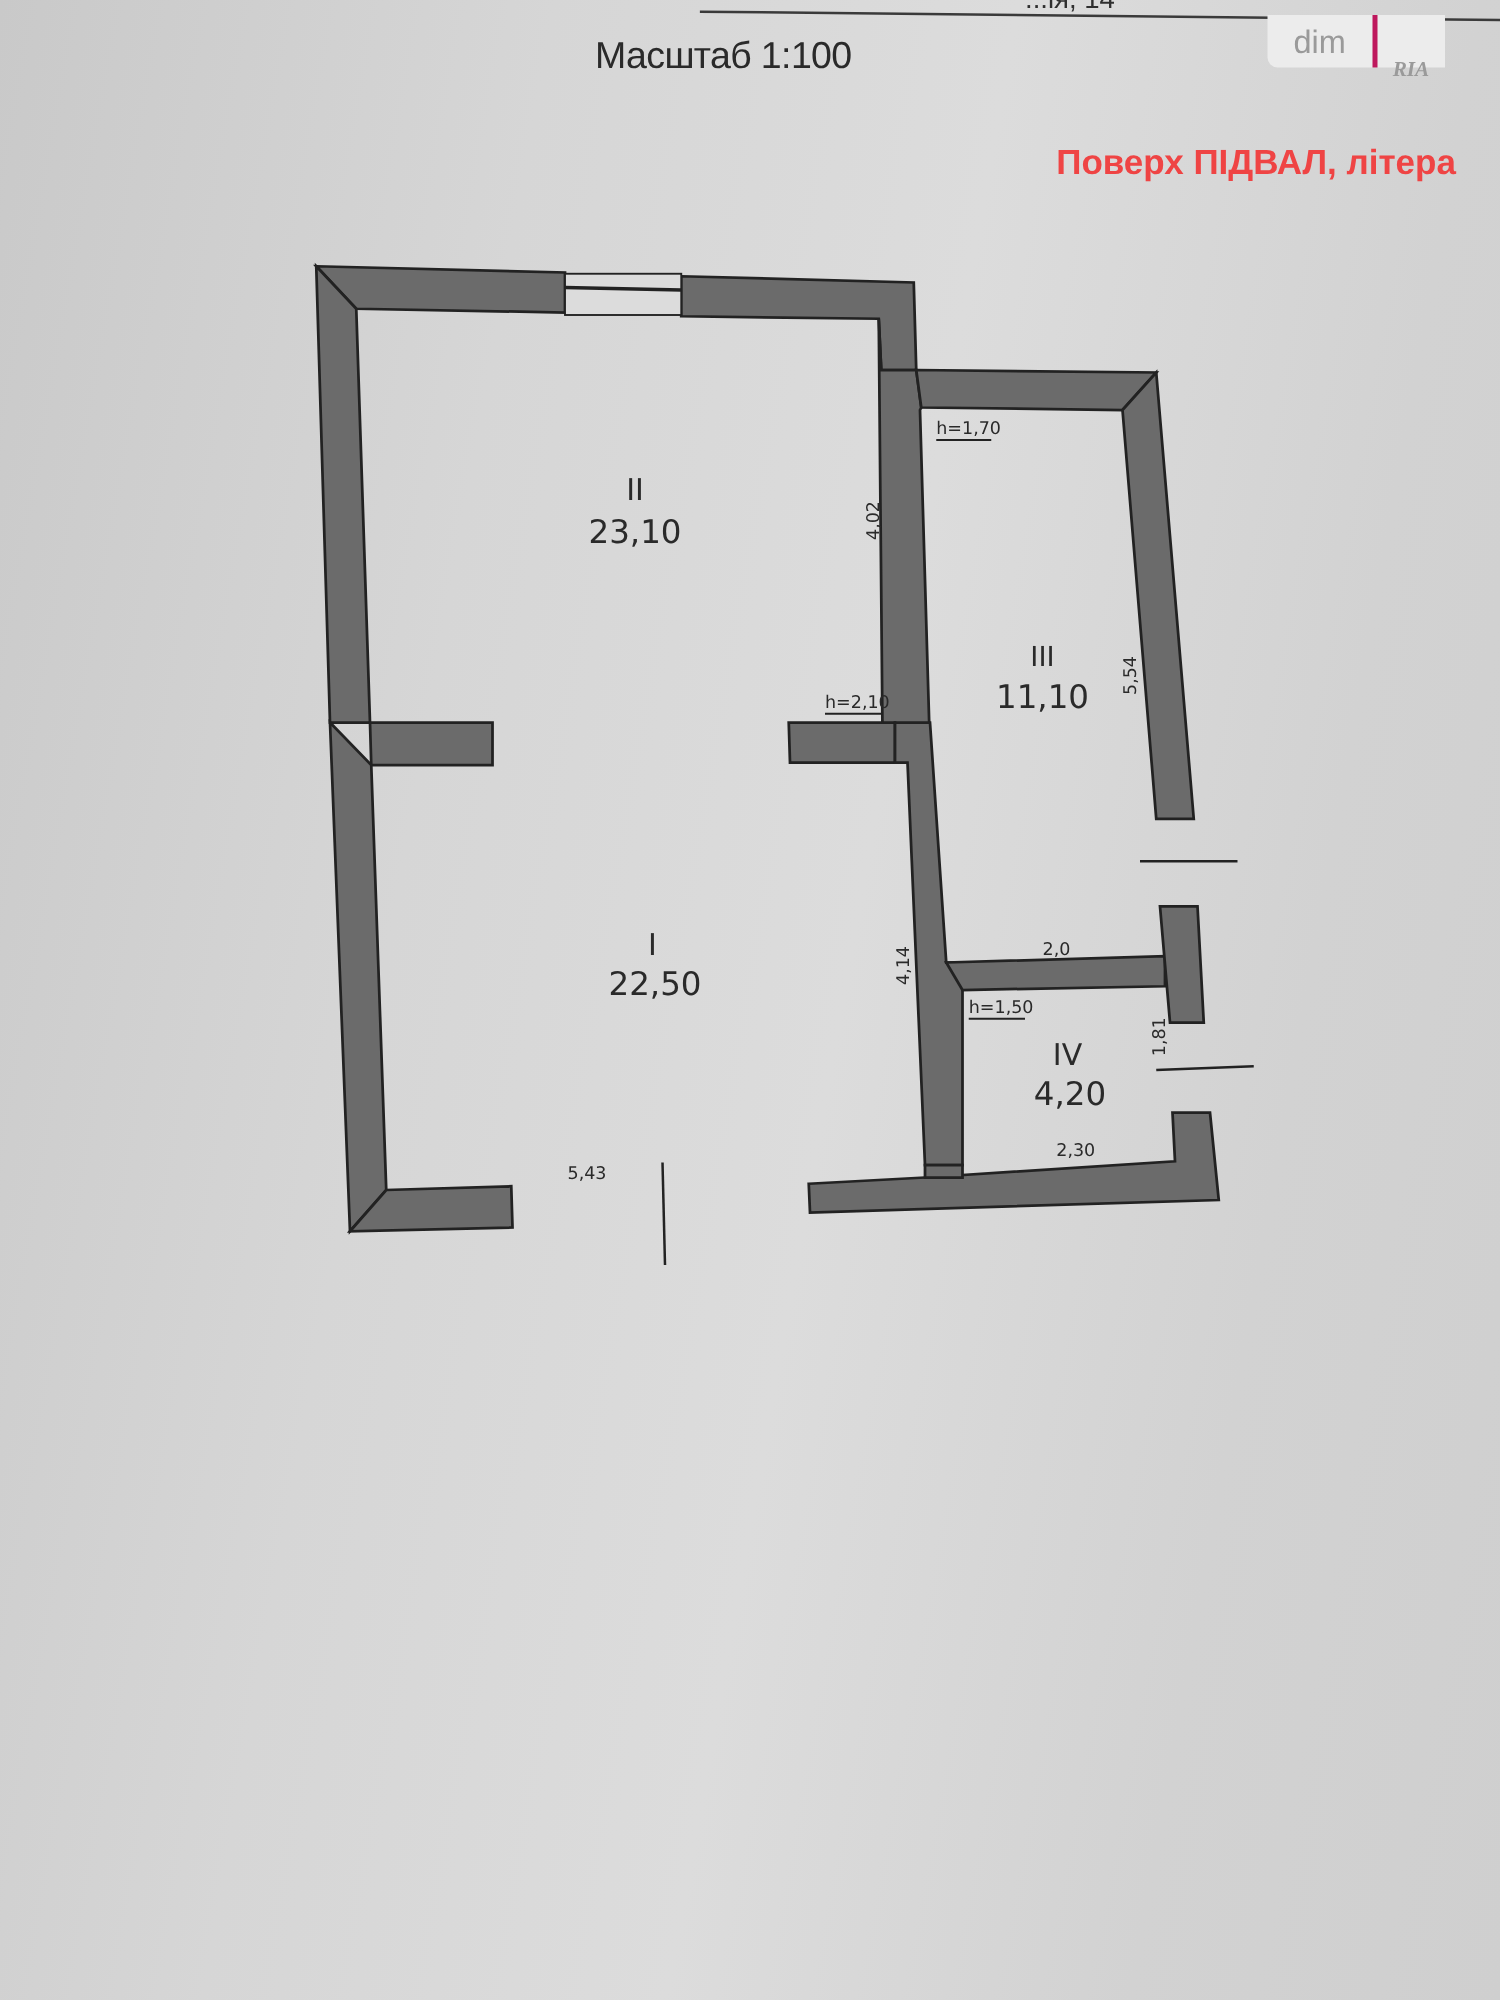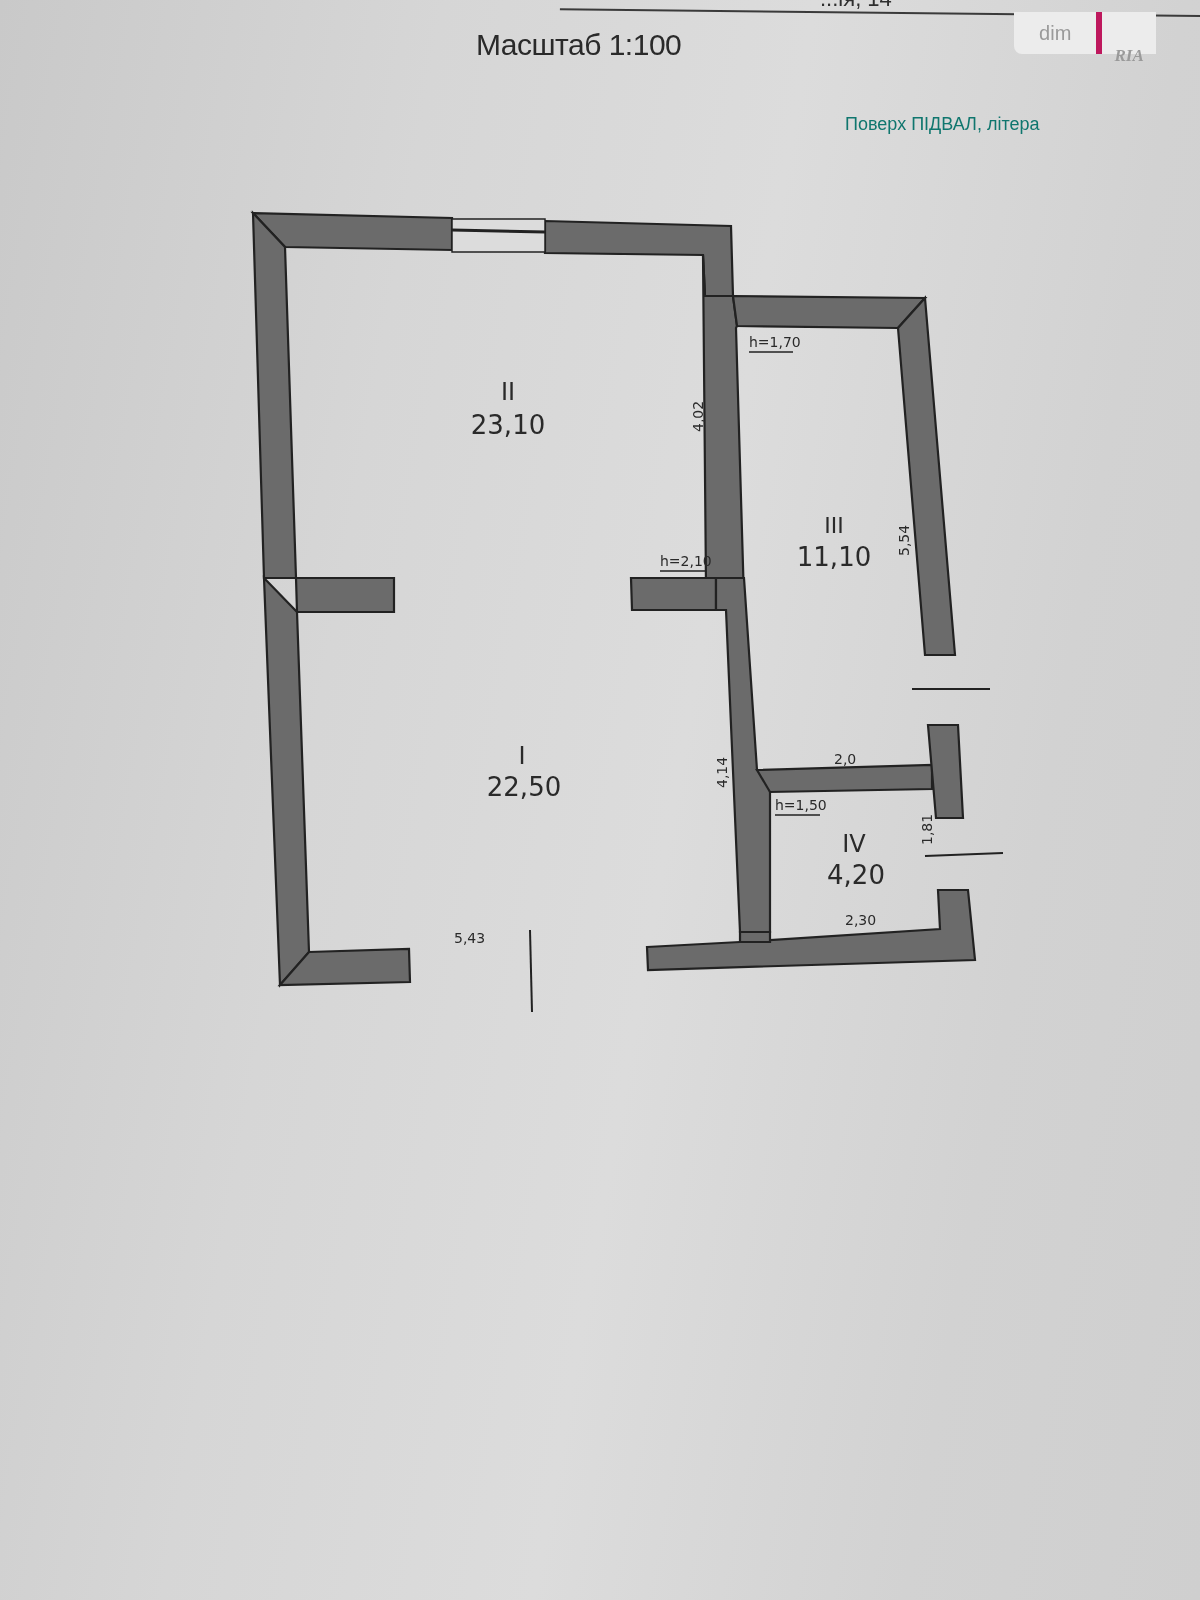--- a/index.html
+++ b/index.html
@@ -14,28 +14,28 @@
     border-bottom: 2px solid #3a3a3a; transform: rotate(0.6deg);
   }
   .topline-text {
     position: absolute; left: 820px; top: -14px; font-size: 22px; color: #2f2f2f;
   }
   .scale {
     position: absolute; left: 476px; top: 28px; font-size: 30px; color: #2a2a2a;
     letter-spacing: -0.5px;
   }
   .floor {
-    position: absolute; left: 845px; top: 114px; font-size: 18px; font-weight: normal;
-    color: #0f766e; white-space: nowrap;
+    position: absolute; left: 845px; top: 114px; font-size: 28px; font-weight: bold;
+    color: #ef4444; white-space: nowrap;
   }
   .logo {
     position: absolute; left: 1014px; top: 12px; width: 142px; height: 42px;
     background: #ececec; border-radius: 0 0 0 8px; display: flex; align-items: center;
   }
-  .logo-dim { width: 86px; text-align: center; font-size: 20px; color: #9a9a9a; border-right: 6px solid #be185d; line-height: 42px; }
+  .logo-dim { width: 86px; text-align: center; font-size: 26px; color: #9a9a9a; border-right: 4px solid #be185d; line-height: 42px; }
   .logo-ria { width: 56px; text-align: center; font-family: "Liberation Serif", serif; font-size: 17px; color: #9a9a9a; font-weight: bold; font-style: italic; line-height: 42px; margin-top: 46px; }
   svg.plan { position: absolute; left: 0; top: 0; }
   .wall { fill: #6b6b6b; stroke: #222; stroke-width: 2.2; }
   .lbl { font-family: "DejaVu Sans", sans-serif; fill: #2a2a2a; }
   .ht { font-size: 14px; }
   .dim { font-size: 14px; }
 </style>
 </head>
 <body>
 

